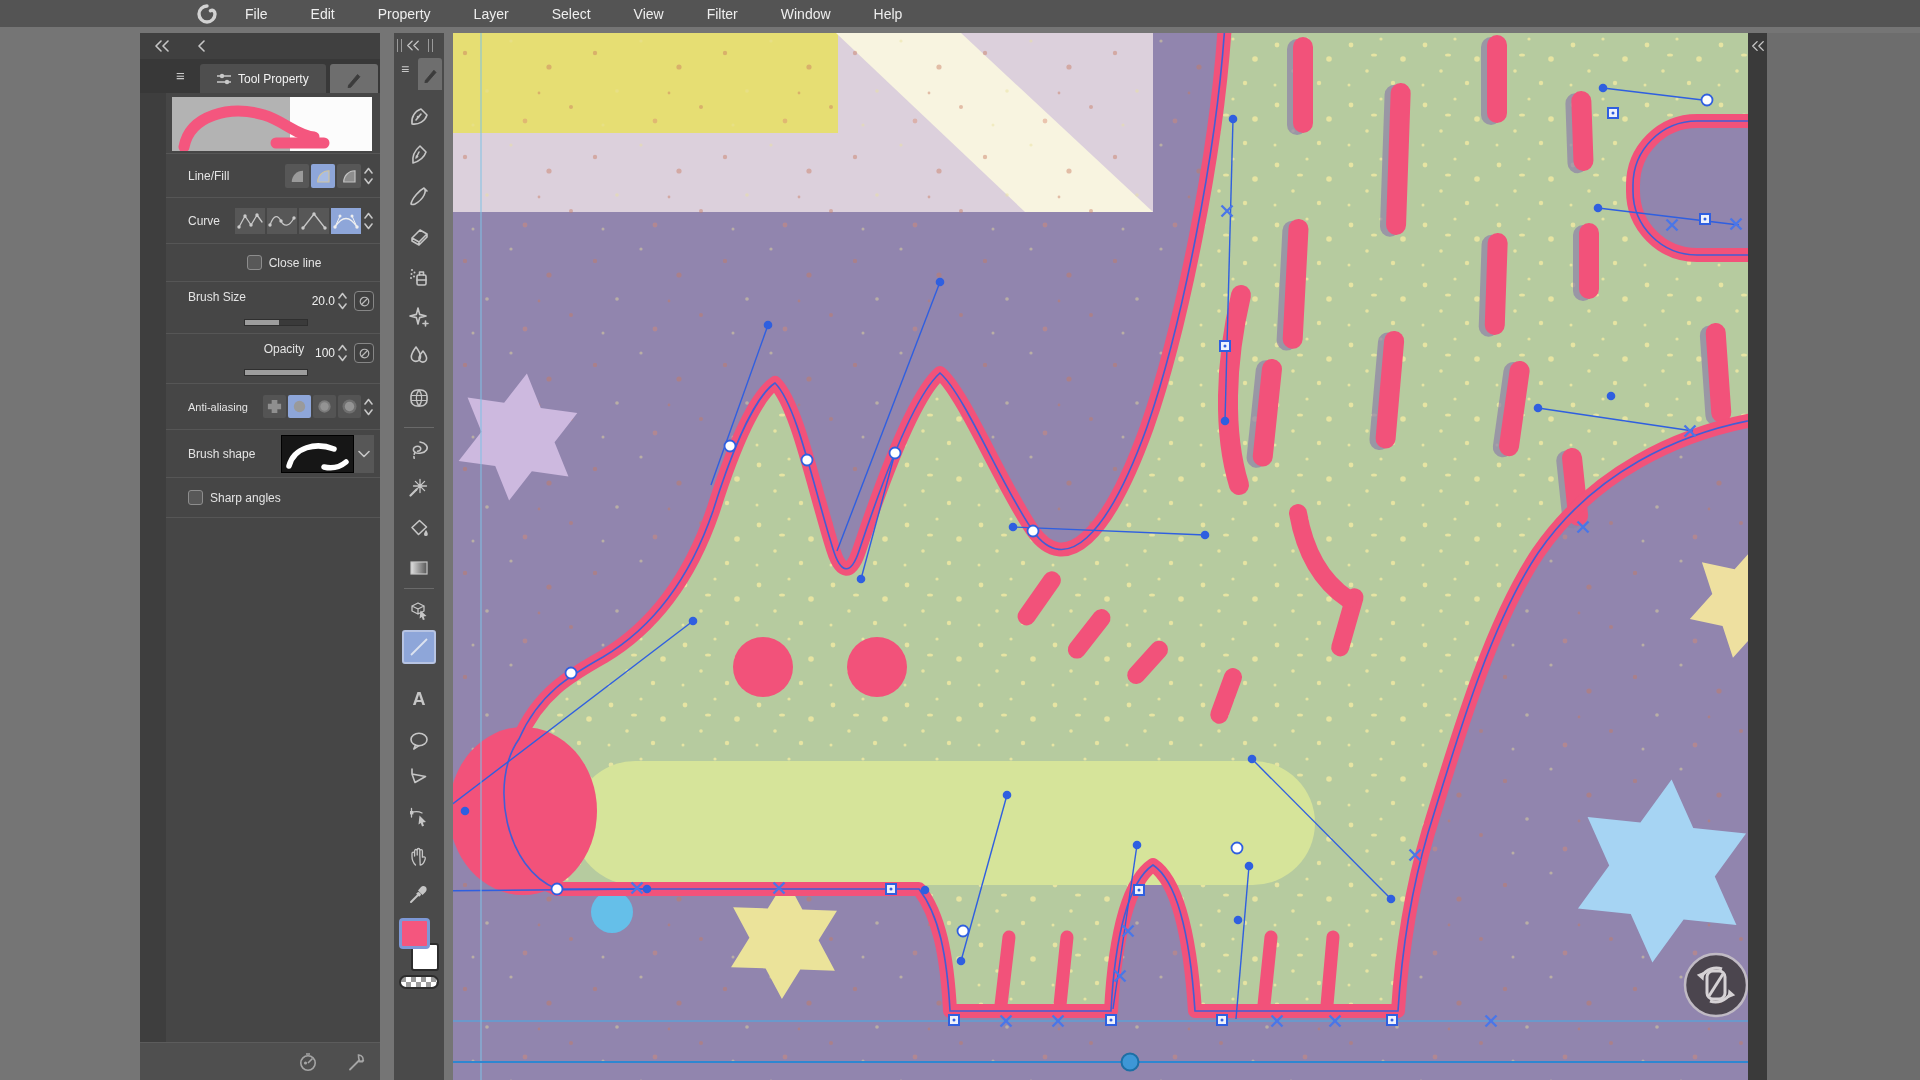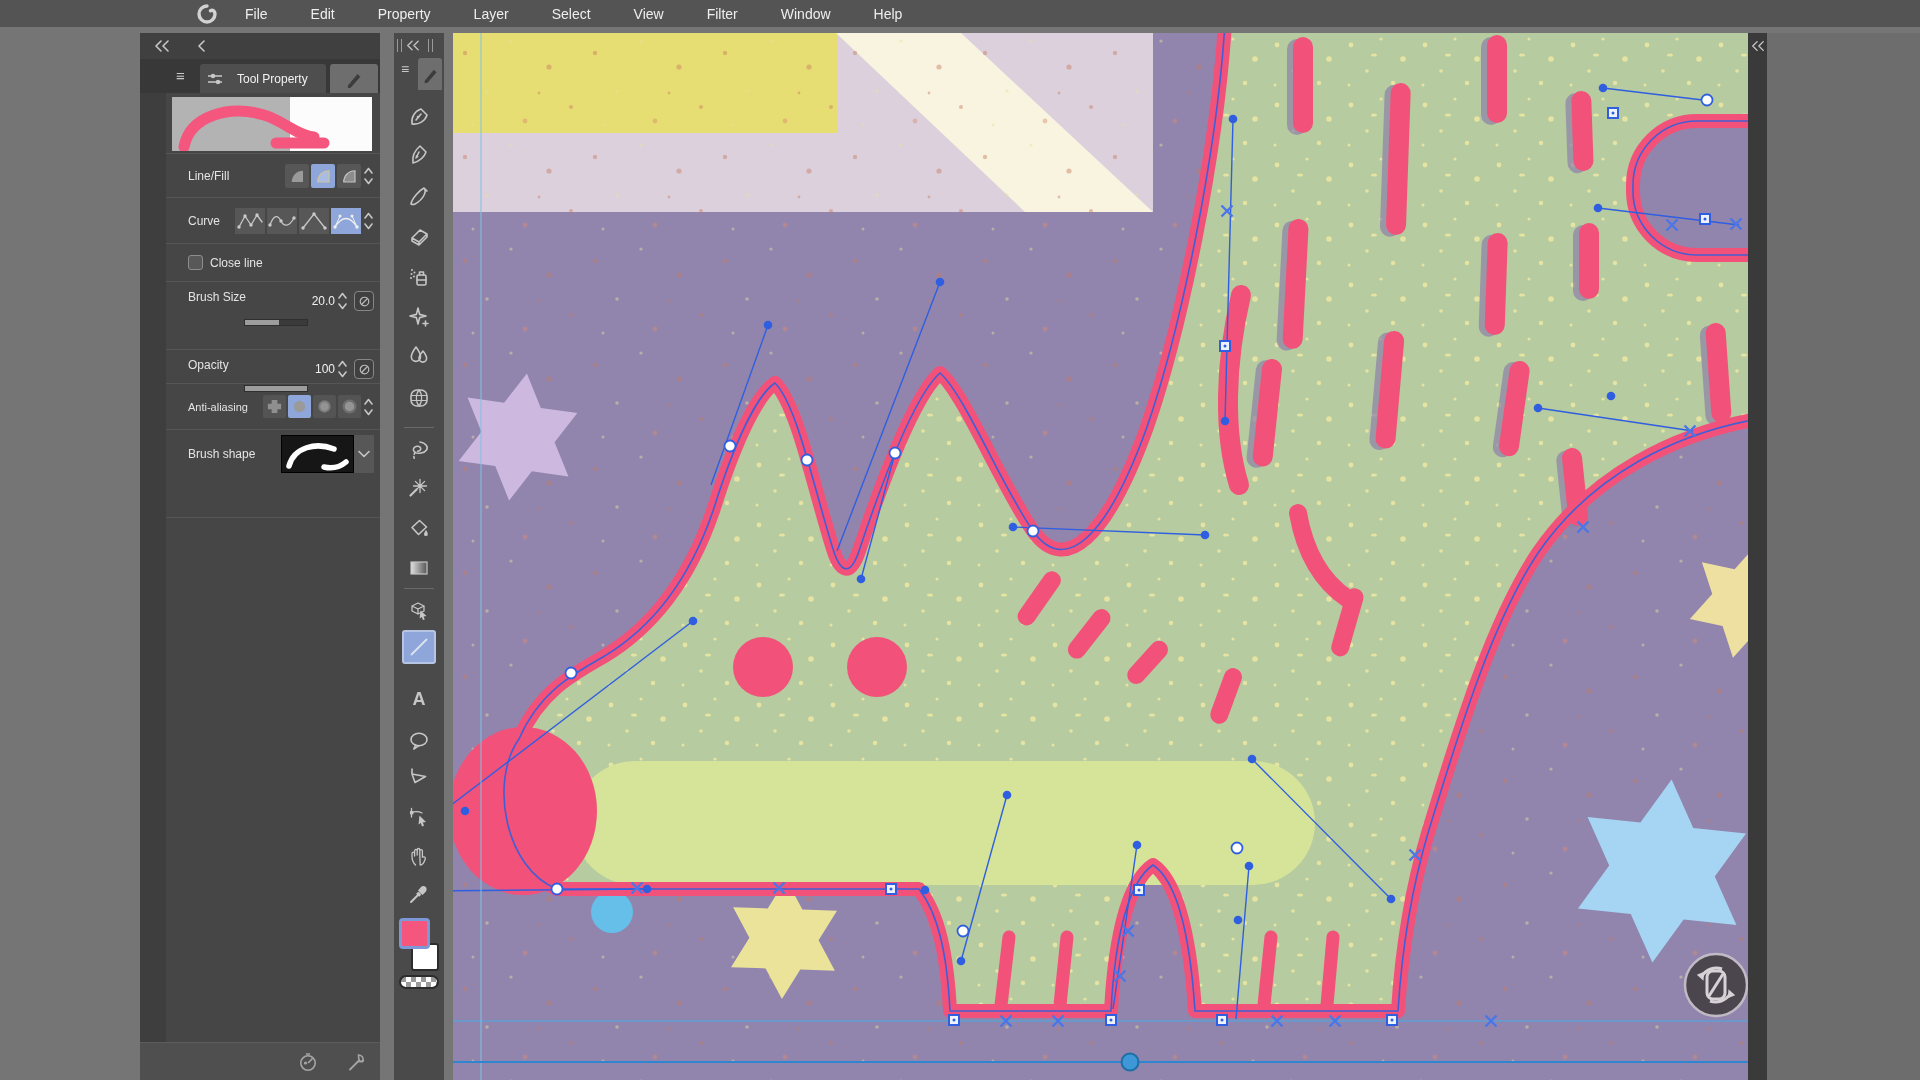--- a/index.html
+++ b/index.html
@@ -15,21 +15,21 @@
 
   
   .tp-panel { position:absolute; left:140px; top:33px; width:240px; height:1047px; background:#464646; }
   .tp-rail { position:absolute; left:0; top:0; width:26px; height:100%; background:#3e3e3e; }
   .tp-collapse { position:absolute; left:0; top:0; width:240px; height:26px; background:#404040;
     display:flex; align-items:center; }
   .tp-collapse svg { margin-left:14px; }
   .tp-title { position:absolute; left:0; top:26px; width:240px; height:34px; background:#383838; }
   .tp-burger { position:absolute; left:36px; top:8px; color:#c9c9c9; font-size:15px; }
   .tp-tab { position:absolute; left:60px; top:5px; width:126px; height:29px; background:#4e4e4e;
-    border-radius:3px 3px 0 0; display:flex; align-items:center; gap:14px; padding-left:7px; }
+    border-radius:3px 3px 0 0; display:flex; align-items:center; gap:6px; padding-left:16px; }
   .tp-tab-label { color:#f2f2f2; font-size:12px; white-space:nowrap; }
   .tp-tab2 { position:absolute; left:190px; top:5px; width:48px; height:29px; background:#6e6e6e;
     border-radius:3px 3px 0 0; display:flex; align-items:center; justify-content:center; }
   .tp-preview { position:absolute; left:32px; top:64px; width:200px; height:54px; background:#b3b3b3; overflow:hidden; }
   .tp-preview .white { position:absolute; right:0; top:0; width:82px; height:54px; background:#fcfcfc; }
   .tp-preview svg { position:absolute; left:0; top:0; }
 
   .tp-row { position:absolute; left:26px; width:214px; border-top:1px solid #565656;
     display:flex; align-items:center; }
   .lbl { color:#e4e4e4; font-size:12px; margin-left:22px; }
@@ -201,21 +201,21 @@
             <circle cx="8" cy="6" r="1.5" fill="#efefef"></circle>
             <circle cx="20" cy="6" r="1.5" fill="#efefef"></circle>
           </svg>
       </div>
       <svg width="11" height="22" viewBox="0 0 11 22">
         <path d="M2 8 L5.5 3.5 L9 8 M2 14 L5.5 18.5 L9 14" class="icon-stroke"></path>
       </svg>
     </div>
   </div>
 
-  <div class="tp-row" style="top:210px; height:38px;">
+  <div class="tp-row" style="top:210px; height:38px;justify-content:center;">
     <div class="checkbox"></div>
     <span class="cb-label">Close line</span>
   </div>
 
   <div class="tp-row" style="top:248px; height:52px;">
     <span class="lbl" style="align-self:flex-start; margin-top:8px;text-align:center;">Brush Size</span>
     <div class="slider">
         <div class="fill" id="bs-fill" style="width: 55%;"></div>
       </div>
     <div class="ctl" style="top:8px;">
@@ -225,21 +225,21 @@
       </svg>
       <div class="dyn">
         <svg width="13" height="13" viewBox="0 0 14 14">
             <circle cx="7" cy="7" r="4.6" fill="none" stroke="#b9b9b9" stroke-width="1.3"></circle>
             <path d="M3.5 10.5 L10.5 3.5" stroke="#b9b9b9" stroke-width="1.3"></path>
           </svg>
       </div>
     </div>
   </div>
 
-  <div class="tp-row" style="top:316px; height:50px;">
+  <div class="tp-row" style="top:300px; height:50px;justify-content:center;">
     <span class="lbl" style="align-self:flex-start; margin-top:8px;">Opacity</span>
     <div class="slider">
         <div class="fill" id="op-fill" style="width: 100%;"></div>
       </div>
     <div class="ctl" style="top:8px;">
       <span class="val">100</span>
       <svg width="11" height="22" viewBox="0 0 11 22">
         <path d="M2 8 L5.5 3.5 L9 8 M2 14 L5.5 18.5 L9 14" class="icon-stroke"></path>
       </svg>
       <div class="dyn">
@@ -292,20 +292,24 @@
         </svg>
       </div>
       <div class="drop-btn">
         <svg width="12" height="8" viewBox="0 0 12 8">
             <path d="M1 1.5 L6 6.5 L11 1.5" class="icon-stroke"></path>
           </svg>
       </div>
     </div>
   </div>
 
+  <div class="tp-row" style="top:444px; height:40px;">
+    <div class="checkbox"></div>
+    <span class="cb-label">Sharp angles</span>
+  </div>
 
   <div class="tp-row" style="top:484px; height:0;"></div>
 
   <div class="tp-footer">
     <svg width="20" height="20" viewBox="0 0 20 20" style="position:absolute; right:62px; top:9px;">
       <circle cx="10" cy="11" r="7.2" fill="none" stroke="#a5a5a5" stroke-width="1.6"></circle>
       <circle cx="7.5" cy="11" r="1.6" fill="#a5a5a5"></circle>
         <path d="M10 11 L14.5 6.5 M8 2 h4" stroke="#a5a5a5" stroke-width="1.6"></path>
     </svg>
     <svg width="20" height="20" viewBox="0 0 20 20" style="position:absolute; right:14px; top:9px;">

